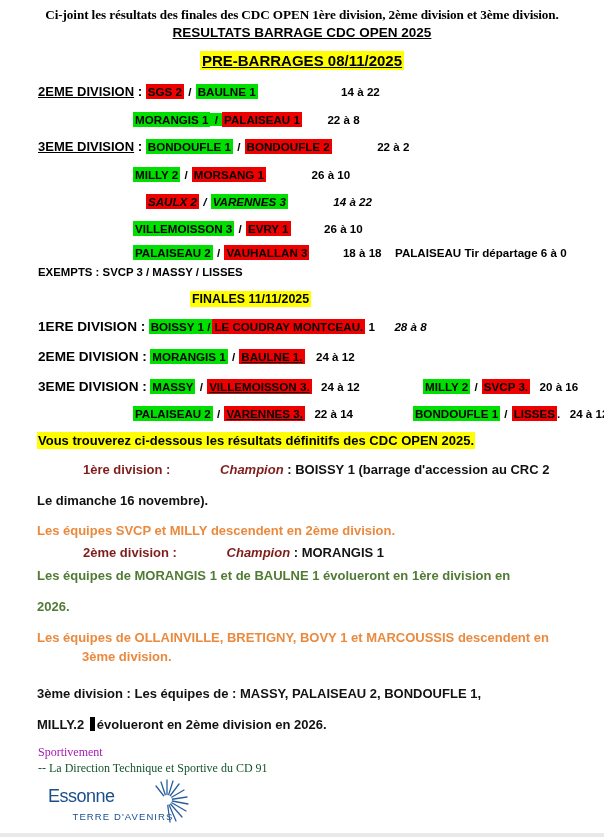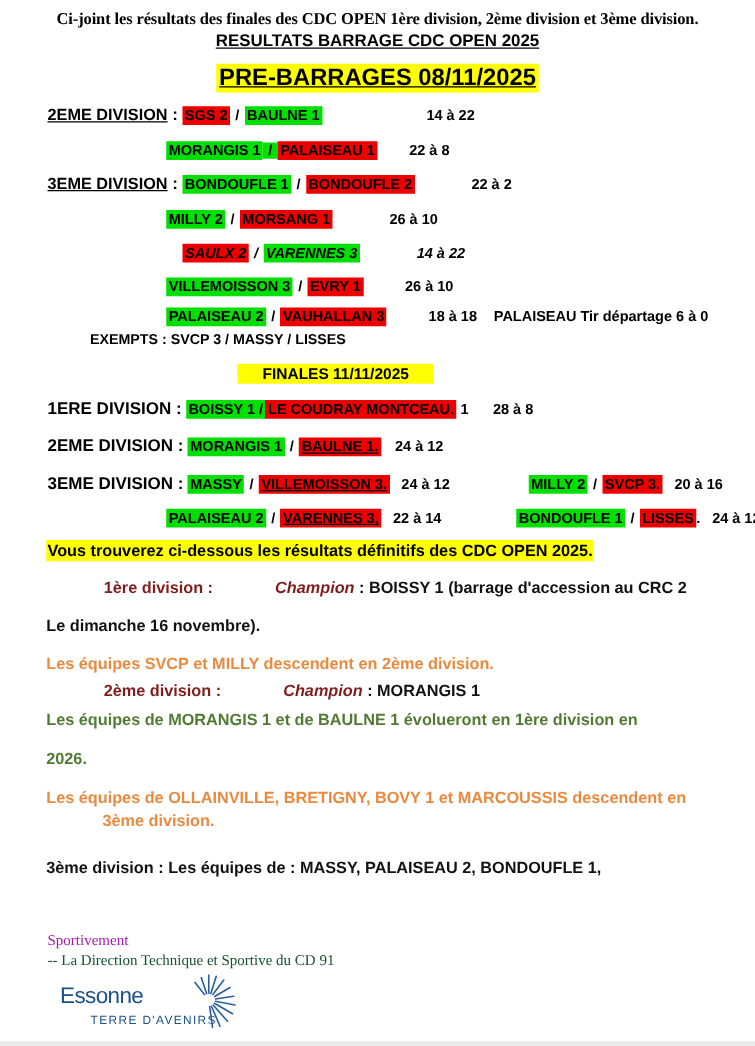--- a/index.html
+++ b/index.html
@@ -49,21 +49,21 @@
     font-size: 13.5px;
     color: #000;
   }
   .subtitle span { text-decoration: underline; }
 
   .prebarrage {
     position: absolute;
     left: 0; right: 0;
     top: 52px;
     text-align: center;
-    font-size: 19px;
+    font-size: 15px;
     font-weight: bold;
   }
   .prebarrage span {
     background: #ffff00;
     text-decoration: underline;
     padding: 1px 2px;
   }
 
   
   .row {
@@ -93,31 +93,30 @@
     font-family: "Liberation Sans", sans-serif;
   }
   .sep { font-size: 11.6px; font-weight: bold; padding: 0 1px; }
 
   .exempts {
     position: absolute;
     left: 38px;
     top: 266px;
     font-size: 11.4px;
     font-weight: bold;
-    margin-left: 34px;
   }
 
   .finales {
     position: absolute;
     left: 190px;
     top: 292px;
     font-size: 12.4px;
     font-weight: bold;
   }
-  .finales span { background: #ffff00; padding: 1px 20px; }
+  .finales span { background: #ffff00; padding: 1px 2px; }
 
   
   .prose {
     position: absolute;
     left: 37px;
     width: 540px;
     font-size: 13px;
     font-weight: bold;
     line-height: 18px;
   }
@@ -243,21 +242,21 @@
 
   <div class="exempts">EXEMPTS : SVCP 3 / MASSY / LISSES</div>
 
   <div class="finales">
     <span>FINALES  11/11/2025</span>
   </div>
 
   <div class="row" style="left:38px; top:320px;">
     <span class="divlabel-nu">1ERE DIVISION :</span>
     <span class="team hl-green">BOISSY 1 /</span><span class="team hl-red">LE COUDRAY MONTCEAU.</span><span class="score"> 1</span>
-    <span class="score" style="padding-left:16px;">28 à 8</span>
+    <span class="score" style="padding-left:16px;font-style:italic;">28 à 8</span>
   </div>
 
   <div class="row" style="left:38px; top:350px;">
     <span class="divlabel-nu">2EME DIVISION :</span>
     <span class="team hl-green">MORANGIS 1</span><span class="sep"> / </span><span class="team hl-red u">BAULNE 1.</span>
     <span class="score" style="padding-left:8px;">24 à 12</span>
   </div>
 
   <div class="row" style="left:38px; top:380px;">
     <span class="divlabel-nu">3EME DIVISION :</span>
@@ -297,20 +296,23 @@
   </div>
 
   <div class="prose c-green" style="top:567px;">Les équipes de MORANGIS 1 et de BAULNE 1 évolueront en 1ère division en</div>
   <div class="prose c-green" style="top:598px;">2026.</div>
 
   <div class="prose c-orange" style="top:629px;">Les équipes de OLLAINVILLE, BRETIGNY, BOVY 1 et MARCOUSSIS descendent en</div>
   <div class="prose c-orange" style="top:648px;margin-left:45px;">3ème division.</div>
 
   <div class="prose c-black" style="top:685px;">3ème division :   Les équipes de : MASSY, PALAISEAU 2, BONDOUFLE 1,</div>
 
+  <div class="prose c-black" style="top:716px;">
+    <span>MILLY.2 </span><span class="caret"></span><span>évolueront en 2ème division en 2026.</span>
+  </div>
 
   <div class="sig" style="top:745px;">Sportivement</div>
   <div class="sig2" style="top:761px;">-- La Direction Technique et Sportive du CD 91</div>
 
   <div class="logo">
     <svg class="logo-burst" viewBox="0 0 46 46">
       <g stroke="#2a5f9e" stroke-width="1.3" stroke-linecap="round">
         <line x1="23" y1="22" x2="23" y2="2"></line>
         <line x1="23" y1="22" x2="29" y2="3"></line>
         <line x1="23" y1="22" x2="35" y2="6"></line>

